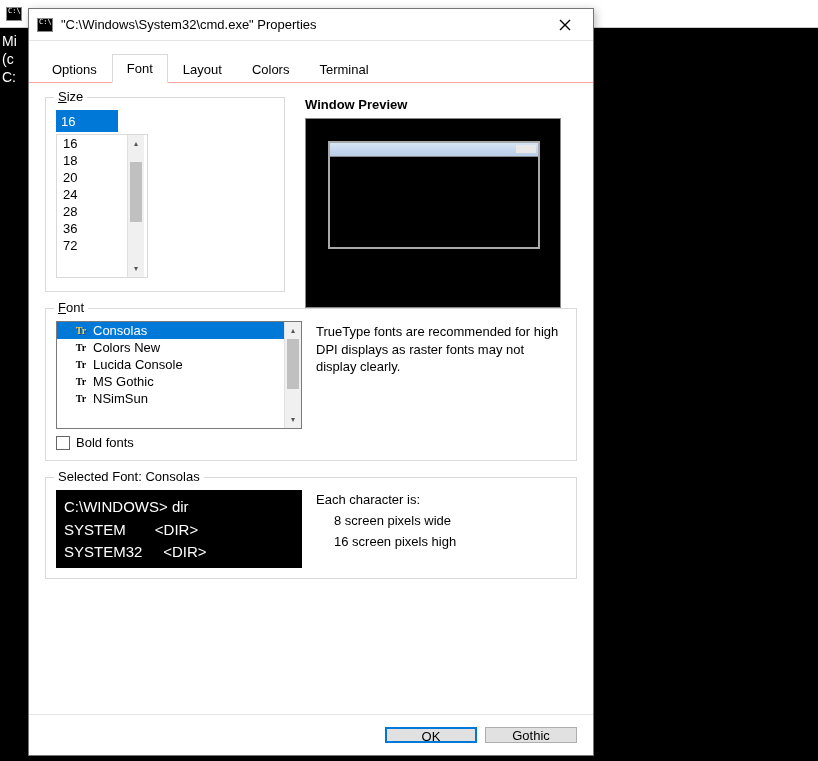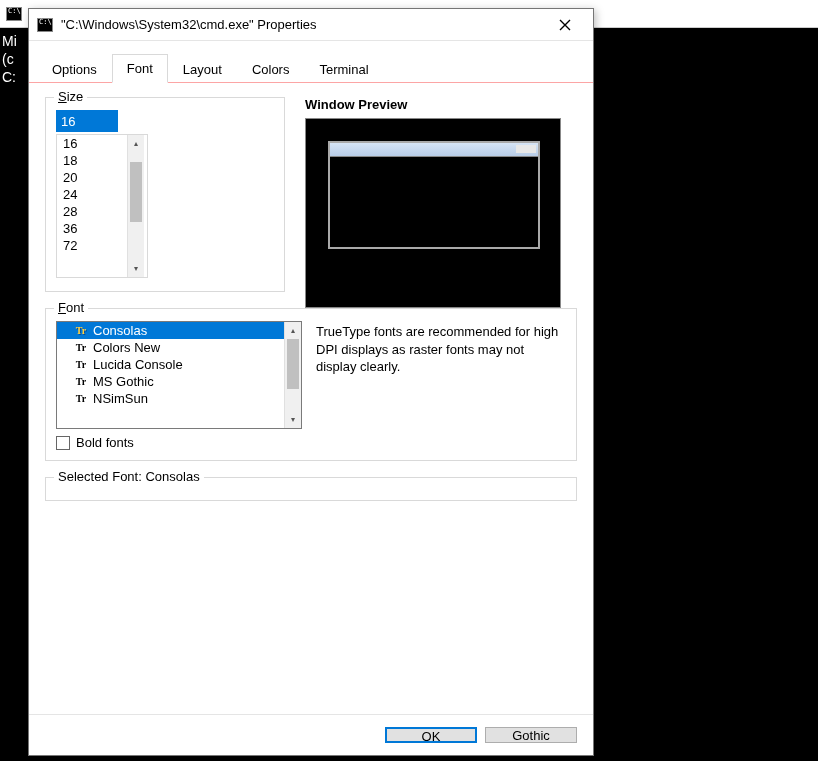--- a/index.html
+++ b/index.html
@@ -267,20 +267,30 @@
         <div class="font-note">TrueType fonts are recommended for high DPI displays as raster fonts may not display clearly.</div>
       </div>
       <div class="bold-row">
         <span class="checkbox"></span>
         <span><span class="underline">B</span>old fonts</span>
       </div>
     </div>
 
     <div class="groupbox selected-box">
       <div class="groupbox-label">Selected Font: Consolas</div>
+      <div class="sample-row">
+        <div class="sample"><span>C:\WINDOWS&gt; dir</span>
+<span>SYSTEM       &lt;DIR&gt;</span>
+<span>SYSTEM32     &lt;DIR&gt;</span></div>
+        <div class="char-info">
+          <div>Each character is:</div>
+          <div class="indent">8 screen pixels wide</div>
+          <div class="indent">16 screen pixels high</div>
+        </div>
+      </div>
     </div>
 
   </div>
 
   <div class="button-row">
     <button class="btn primary">OK</button>
     <button class="btn">Gothic</button>
   </div>
 </div>
 

